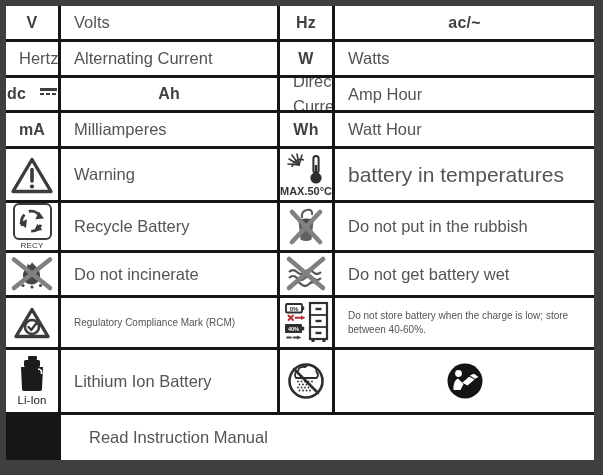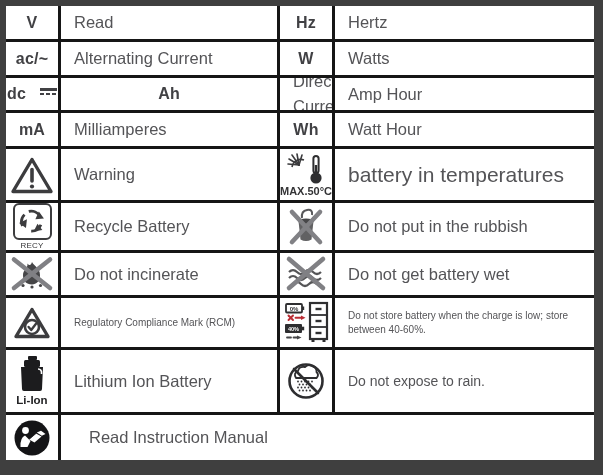--- a/index.html
+++ b/index.html
@@ -18,50 +18,50 @@
   }
   .cell{background:#fff; display:flex; align-items:center; overflow:hidden;}
   .sym{justify-content:center; flex-direction:column; font-weight:bold; color:#414144; font-size:16px;}
   .sym-text{font-size:16px; font-weight:bold; color:#414144; letter-spacing:0.2px;}
   .desc{padding-left:13px; padding-right:8px; color:#545457; font-size:16.5px; line-height:1.5;}
   .desc-sm{font-size:10px; line-height:1.35;}
   .desc-md{font-size:14px;}
   .desc-2l{font-size:21px; line-height:1.6;}
   .span3{grid-column:2 / 5;padding-left:28px;}
   .icon-label{font-size:8px; font-weight:normal; color:#343436; margin-top:1px; letter-spacing:0.2px;}
-  .icon-label-md{font-size:11.5px; font-weight:bold; color:#232325; margin-top:2px;}
+  .icon-label-md{font-size:11.5px; font-weight:normal; color:#232325; margin-top:2px;}
   .icon-label-tiny{font-size:11px; font-weight:bold; color:#343436; margin-top:0px;}
   
   .dc-wrap{display:flex; flex-direction:row; align-items:flex-start; line-height:1;}
   .dc-lines{display:flex; flex-direction:column; gap:2px; margin-left:14px; margin-top:2px;}
   .dc-solid{width:17px; height:2.5px; background:#414144;}
   .dc-dash{width:17px; height:2.5px;
     background:repeating-linear-gradient(90deg,#414144 0 3.5px, transparent 3.5px 6px);}
   
   .recy-box{width:35px; height:33px; border:2.2px solid #3c3c3e; border-radius:6px;
     display:flex; align-items:center; justify-content:center;}
   svg{display:block;}
 </style>
 </head>
 <body>
 
 <div class="legend-table">
 
   <div class="cell sym">
       <span class="sym-text">V</span>
     </div>
-  <div class="cell desc">Read</div>
+  <div class="cell desc">Volts</div>
   <div class="cell sym">
       <span class="sym-text">Hz</span>
     </div>
+  <div class="cell sym">
+      <span class="sym-text">ac/~</span>
+    </div>
+
   <div class="cell desc">Hertz</div>
-
-  <div class="cell sym">
-      <span class="sym-text">ac/~</span>
-    </div>
   <div class="cell desc">Alternating Current</div>
   <div class="cell sym">
       <span class="sym-text">W</span>
     </div>
   <div class="cell desc">Watts</div>
 
   <div class="cell sym">
     <span class="dc-wrap">
       <span class="sym-text">dc</span>
       <span class="dc-lines">
@@ -261,21 +261,20 @@
             <circle cx="27" cy="27.5" r="0.9"></circle>
           <circle cx="14.5" cy="30.5" r="0.9"></circle>
             <circle cx="18" cy="30.5" r="0.9"></circle>
             <circle cx="21.5" cy="30.5" r="0.9"></circle>
             <circle cx="25" cy="30.5" r="0.9"></circle>
         </g>
         <line x1="9" y1="9" x2="33" y2="33" stroke="#2e2e30" stroke-width="2.6" stroke-linecap="round"></line>
       </svg>
     </span>
   </div>
-  <div class="cell desc desc-md">Do not expose to rain.</div>
 
   <div class="cell sym">
     <span>
       <svg width="42" height="42" viewBox="0 0 42 42">
         <circle cx="21" cy="21" r="17.5" fill="#141416"></circle>
         <circle cx="14.5" cy="13.5" r="3.4" fill="#ffffff"></circle>
         <path d="M9.5 30 Q9 20.5 14 18.5 L19.5 24 L16.5 30 Z" fill="#ffffff"></path>
         <polygon points="18,22.5 25,16.5 30.5,19.5 23.5,25.5" fill="#ffffff"></polygon>
         <polygon points="25.8,15.5 30,13.8 34.5,17 30.8,18.8" fill="#ffffff"></polygon>
         <line x1="18.5" y1="22" x2="25.5" y2="16" stroke="#141416" stroke-width="0.8"></line>

